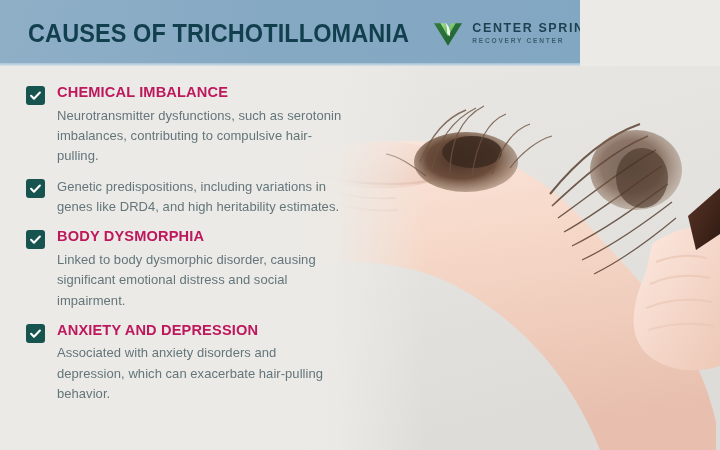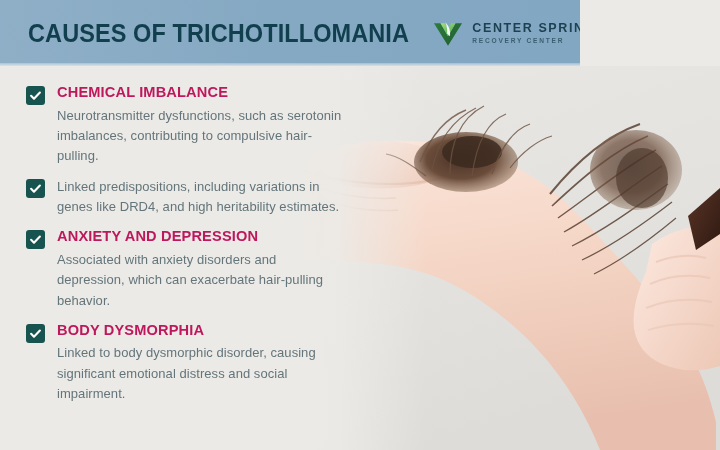--- a/index.html
+++ b/index.html
@@ -199,41 +199,41 @@
     </div>
   </div>
 
   <div class="item">
     <span class="check">
       <svg viewBox="0 0 16 16">
         <path d="M2.6 8.4 L6.1 11.9 L13.4 4.4" fill="none" stroke="#ffffff" stroke-width="2.6" stroke-linecap="round" stroke-linejoin="round"></path>
       </svg>
     </span>
     <div class="item-body">
-      <div class="item-desc">Linked predispositions, including variations in genes like DRD4, and high heritability estimates.</div>
+      <div class="item-desc">Genetic predispositions, including variations in genes like DRD4, and high heritability estimates.</div>
+    </div>
+  </div>
+
+  <div class="item">
+    <span class="check">
+      <svg viewBox="0 0 16 16">
+        <path d="M2.6 8.4 L6.1 11.9 L13.4 4.4" fill="none" stroke="#ffffff" stroke-width="2.6" stroke-linecap="round" stroke-linejoin="round"></path>
+      </svg>
+    </span>
+    <div class="item-body">
+      <div class="item-title">BODY DYSMORPHIA</div>
+      <div class="item-desc">Linked to body dysmorphic disorder, causing significant emotional distress and social impairment.</div>
     </div>
   </div>
 
   <div class="item">
     <span class="check">
       <svg viewBox="0 0 16 16">
         <path d="M2.6 8.4 L6.1 11.9 L13.4 4.4" fill="none" stroke="#ffffff" stroke-width="2.6" stroke-linecap="round" stroke-linejoin="round"></path>
       </svg>
     </span>
     <div class="item-body">
       <div class="item-title">ANXIETY AND DEPRESSION</div>
       <div class="item-desc">Associated with anxiety disorders and depression, which can exacerbate hair-pulling behavior.</div>
     </div>
   </div>
 
-  <div class="item">
-    <span class="check">
-      <svg viewBox="0 0 16 16">
-        <path d="M2.6 8.4 L6.1 11.9 L13.4 4.4" fill="none" stroke="#ffffff" stroke-width="2.6" stroke-linecap="round" stroke-linejoin="round"></path>
-      </svg>
-    </span>
-    <div class="item-body">
-      <div class="item-title">BODY DYSMORPHIA</div>
-      <div class="item-desc">Linked to body dysmorphic disorder, causing significant emotional distress and social impairment.</div>
-    </div>
-  </div>
-
 </div>
 
 </body></html>

